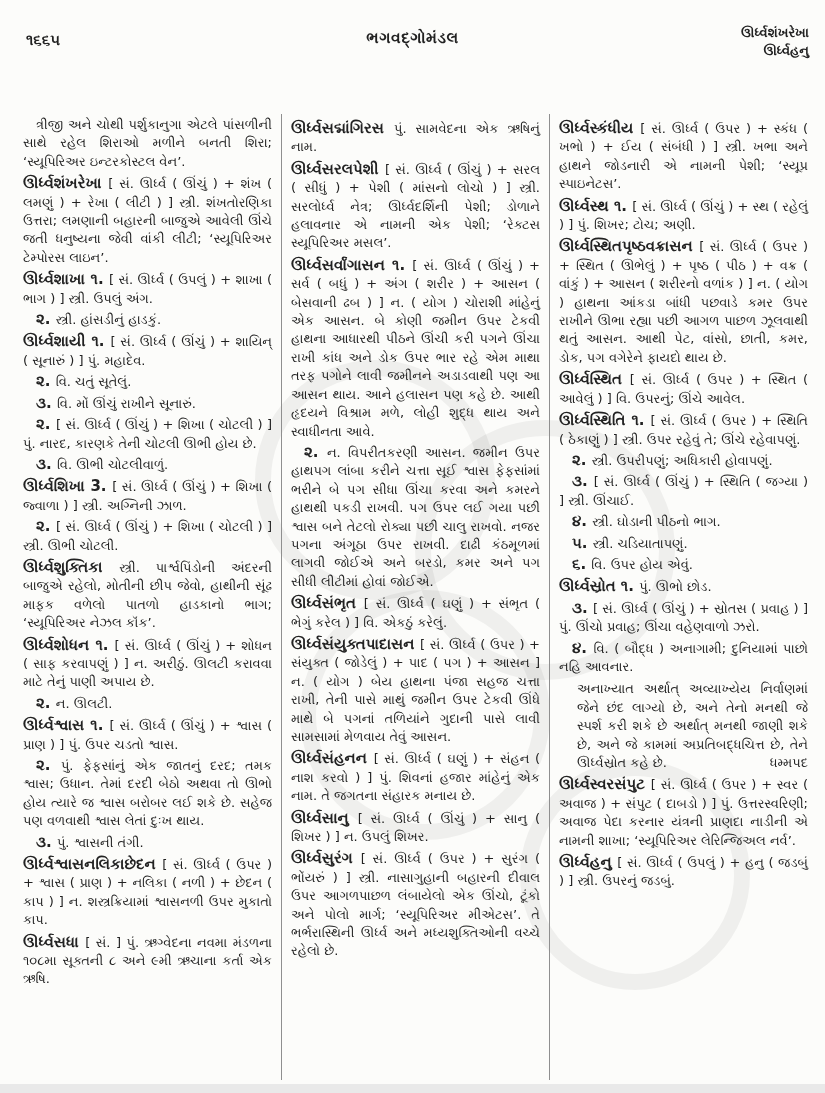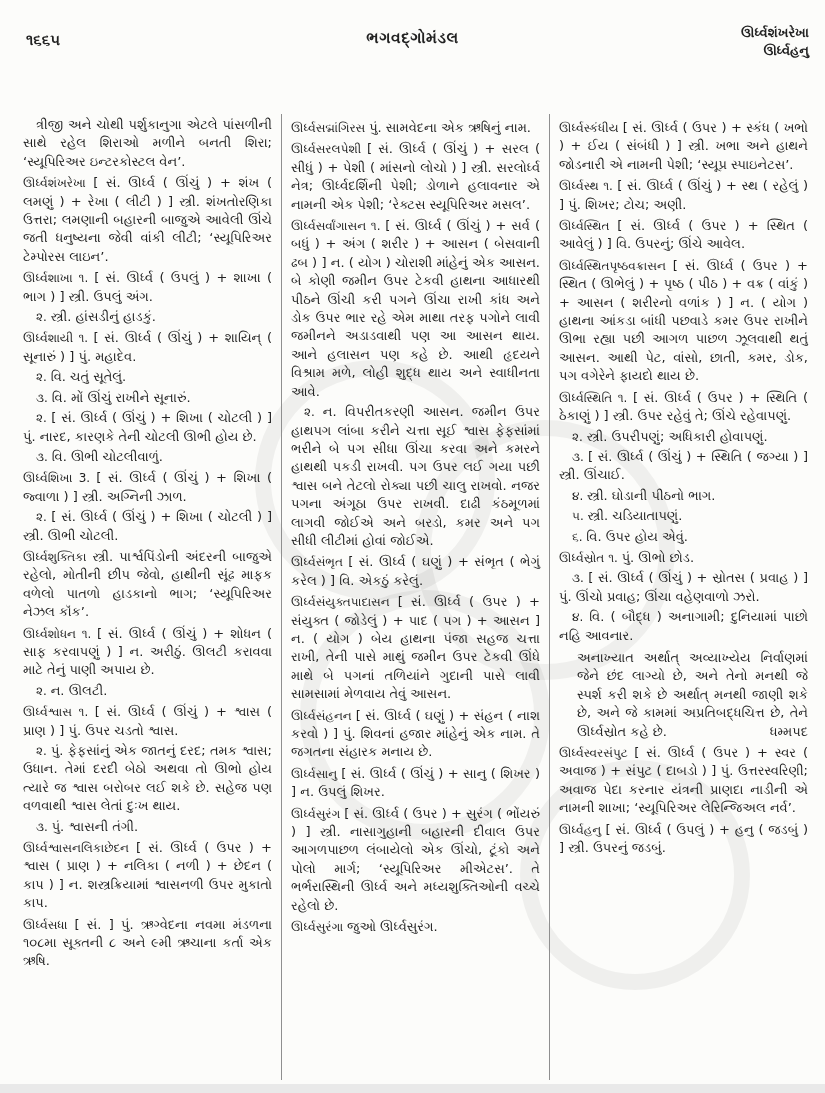--- a/index.html
+++ b/index.html
@@ -19,21 +19,21 @@
   .header{position:absolute;top:24px;left:0;right:0;height:44px;}
   .pageno{position:absolute;left:26px;top:7px;font-weight:700;font-size:15px;}
   .book-title{text-align:center;font-weight:700;font-size:15.5px;letter-spacing:.5px;padding-top:6px;font-family:Liberation Mono, monospace;}
   .guides{position:absolute;right:16px;top:0;text-align:right;font-weight:700;font-size:13px;line-height:17.5px;}
   
   .columns{position:absolute;top:66px;left:14px;right:8px;bottom:4px;display:flex;z-index:2;margin-top:48px;}
   .column{flex:1 1 0;padding:2px 9px 0 9px;overflow:hidden;}
   .column+.column{border-left:1px solid var(--rule);}
   .block{margin:0 0 2px 0;text-align:justify;font-size:13px;line-height:18.4px;}
   .entry{margin-top:3px;}
-  .head{font-weight:400;font-size:12px;}
+  .head{font-weight:700;font-size:15px;}
   .sense{text-indent:13px;}
   .continuation{text-indent:13px;}
   .quote{padding-left:18px;margin-top:4px;}
   .attr{float:right;padding-left:8px;}
   
   .watermark{position:absolute;z-index:1;inset:0;pointer-events:none;}
   .wm-ring{position:absolute;border-radius:50%;border:16px solid var(--watermark);}
   .wm-a{left:255px;top:360px;width:240px;height:240px;}
   .wm-b{left:415px;top:420px;width:260px;height:260px;}
   .wm-c{left:300px;top:590px;width:250px;height:250px;}
@@ -85,27 +85,26 @@
     <div class="column">
         <p class="block entry"><span class="head">ઊર્ધ્વસદ્માંગિરસ </span>પું. સામવેદના એક ઋષિનું નામ.</p>
         <p class="block entry"><span class="head">ઊર્ધ્વસરલપેશી </span>[ સં. ઊર્ધ્વ ( ઊંચું ) + સરલ ( સીધું ) + પેશી ( માંસનો લોચો ) ] સ્ત્રી. સરલોર્ધ્વ નેત્ર; ઊર્ધ્વદર્શિની પેશી; ડોળાને હલાવનાર એ નામની એક પેશી; ‘રેક્ટસ સ્યૂપિરિઅર મસલ’.</p>
         <p class="block entry"><span class="head">ઊર્ધ્વસર્વાંગાસન ૧. </span>[ સં. ઊર્ધ્વ ( ઊંચું ) + સર્વ ( બધું ) + અંગ ( શરીર ) + આસન ( બેસવાની ઢબ ) ] ન. ( યોગ ) ચોરાશી માંહેનું એક આસન. બે કોણી જમીન ઉપર ટેકવી હાથના આધારથી પીઠને ઊંચી કરી પગને ઊંચા રાખી કાંધ અને ડોક ઉપર ભાર રહે એમ માથા તરફ પગોને લાવી જમીનને અડાડવાથી પણ આ આસન થાય. આને હલાસન પણ કહે છે. આથી હૃદયને વિશ્રામ મળે, લોહી શુદ્ધ થાય અને સ્વાધીનતા આવે.</p>
         <p class="block sense"><span class="head">૨. </span>ન. વિપરીતકરણી આસન. જમીન ઉપર હાથપગ લાંબા કરીને ચત્તા સૂઈ શ્વાસ ફેફસાંમાં ભરીને બે પગ સીધા ઊંચા કરવા અને કમરને હાથથી પકડી રાખવી. પગ ઉપર લઈ ગયા પછી શ્વાસ બને તેટલો રોક્યા પછી ચાલુ રાખવો. નજર પગના અંગૂઠા ઉપર રાખવી. દાઢી કંઠમૂળમાં લાગવી જોઈએ અને બરડો, કમર અને પગ સીધી લીટીમાં હોવાં જોઈએ.</p>
         <p class="block entry"><span class="head">ઊર્ધ્વસંભૃત </span>[ સં. ઊર્ધ્વ ( ઘણું ) + સંભૃત ( ભેગું કરેલ ) ] વિ. એકઠું કરેલું.</p>
         <p class="block entry"><span class="head">ઊર્ધ્વસંયુક્તપાદાસન </span>[ સં. ઊર્ધ્વ ( ઉપર ) + સંયુક્ત ( જોડેલું ) + પાદ ( પગ ) + આસન ] ન. ( યોગ ) બેય હાથના પંજા સહજ ચત્તા રાખી, તેની પાસે માથું જમીન ઉપર ટેકવી ઊંધે માથે બે પગનાં તળિયાંને ગુદાની પાસે લાવી સામસામાં મેળવાય તેવું આસન.</p>
         <p class="block entry"><span class="head">ઊર્ધ્વસંહનન </span>[ સં. ઊર્ધ્વ ( ઘણું ) + સંહન ( નાશ કરવો ) ] પું. શિવનાં હજાર માંહેનું એક નામ. તે જગતના સંહારક મનાય છે.</p>
         <p class="block entry"><span class="head">ઊર્ધ્વસાનુ </span>[ સં. ઊર્ધ્વ ( ઊંચું ) + સાનુ ( શિખર ) ] ન. ઉપલું શિખર.</p>
         <p class="block entry"><span class="head">ઊર્ધ્વસુરંગ </span>[ સં. ઊર્ધ્વ ( ઉપર ) + સુરંગ ( ભોંયરું ) ] સ્ત્રી. નાસાગુહાની બહારની દીવાલ ઉપર આગળપાછળ લંબાયેલો એક ઊંચો, ટૂંકો અને પોલો માર્ગ; ‘સ્યૂપિરિઅર મીએટસ’. તે ભર્ભરાસ્થિની ઊર્ધ્વ અને મધ્યશુક્તિઓની વચ્ચે રહેલો છે.</p>
-        <p class="block entry"><span class="head">ઊર્ધ્વસુરંગા </span>જુઓ ઊર્ધ્વસુરંગ.</p>
       </div>
     <div class="column">
         <p class="block entry"><span class="head">ઊર્ધ્વસ્કંધીય </span>[ સં. ઊર્ધ્વ ( ઉપર ) + સ્કંધ ( ખભો ) + ઈય ( સંબંધી ) ] સ્ત્રી. ખભા અને હાથને જોડનારી એ નામની પેશી; ‘સ્યૂપ્ર સ્પાઇનેટસ’.</p>
         <p class="block entry"><span class="head">ઊર્ધ્વસ્થ ૧. </span>[ સં. ઊર્ધ્વ ( ઊંચું ) + સ્થ ( રહેલું ) ] પું. શિખર; ટોચ; અણી.</p>
+        <p class="block entry"><span class="head">ઊર્ધ્વસ્થિતપૃષ્ઠવક્રાસન </span>[ સં. ઊર્ધ્વ ( ઉપર ) + સ્થિત ( ઊભેલું ) + પૃષ્ઠ ( પીઠ ) + વક્ર ( વાંકું ) + આસન ( શરીરનો વળાંક ) ] ન. ( યોગ ) હાથના આંકડા બાંધી પછવાડે કમર ઉપર રાખીને ઊભા રહ્યા પછી આગળ પાછળ ઝૂલવાથી થતું આસન. આથી પેટ, વાંસો, છાતી, કમર, ડોક, પગ વગેરેને ફાયદો થાય છે.</p>
         <p class="block entry"><span class="head">ઊર્ધ્વસ્થિત </span>[ સં. ઊર્ધ્વ ( ઉપર ) + સ્થિત ( આવેલું ) ] વિ. ઉપરનું; ઊંચે આવેલ.</p>
-        <p class="block entry"><span class="head">ઊર્ધ્વસ્થિતપૃષ્ઠવક્રાસન </span>[ સં. ઊર્ધ્વ ( ઉપર ) + સ્થિત ( ઊભેલું ) + પૃષ્ઠ ( પીઠ ) + વક્ર ( વાંકું ) + આસન ( શરીરનો વળાંક ) ] ન. ( યોગ ) હાથના આંકડા બાંધી પછવાડે કમર ઉપર રાખીને ઊભા રહ્યા પછી આગળ પાછળ ઝૂલવાથી થતું આસન. આથી પેટ, વાંસો, છાતી, કમર, ડોક, પગ વગેરેને ફાયદો થાય છે.</p>
         <p class="block entry"><span class="head">ઊર્ધ્વસ્થિતિ ૧. </span>[ સં. ઊર્ધ્વ ( ઉપર ) + સ્થિતિ ( ઠેકાણું ) ] સ્ત્રી. ઉપર રહેવું તે; ઊંચે રહેવાપણું.</p>
         <p class="block sense"><span class="head">૨. </span>સ્ત્રી. ઉપરીપણું; અધિકારી હોવાપણું.</p>
         <p class="block sense"><span class="head">૩. </span>[ સં. ઊર્ધ્વ ( ઊંચું ) + સ્થિતિ ( જગ્યા ) ] સ્ત્રી. ઊંચાઈ.</p>
         <p class="block sense"><span class="head">૪. </span>સ્ત્રી. ઘોડાની પીઠનો ભાગ.</p>
         <p class="block sense"><span class="head">૫. </span>સ્ત્રી. ચડિયાતાપણું.</p>
         <p class="block sense"><span class="head">૬. </span>વિ. ઉપર હોય એવું.</p>
         <p class="block entry"><span class="head">ઊર્ધ્વસ્રોત ૧. </span>પું. ઊભો છોડ.</p>
         <p class="block sense"><span class="head">૩. </span>[ સં. ઊર્ધ્વ ( ઊંચું ) + સ્રોતસ ( પ્રવાહ ) ] પું. ઊંચો પ્રવાહ; ઊંચા વહેણવાળો ઝરો.</p>
         <p class="block sense"><span class="head">૪. </span>વિ. ( બૌદ્ધ ) અનાગામી; દુનિયામાં પાછો નહિ આવનાર.</p>
         <p class="block quote">અનાખ્યાત અર્થાત્ અવ્યાખ્યેય નિર્વાણમાં જેને છંદ લાગ્યો છે, અને તેનો મનથી જે સ્પર્શ કરી શકે છે અર્થાત્ મનથી જાણી શકે છે, અને જે કામમાં અપ્રતિબદ્ધચિત્ત છે, તેને ઊર્ધ્વસ્રોત કહે છે.<span class="attr">ધમ્મપદ</span></p>

